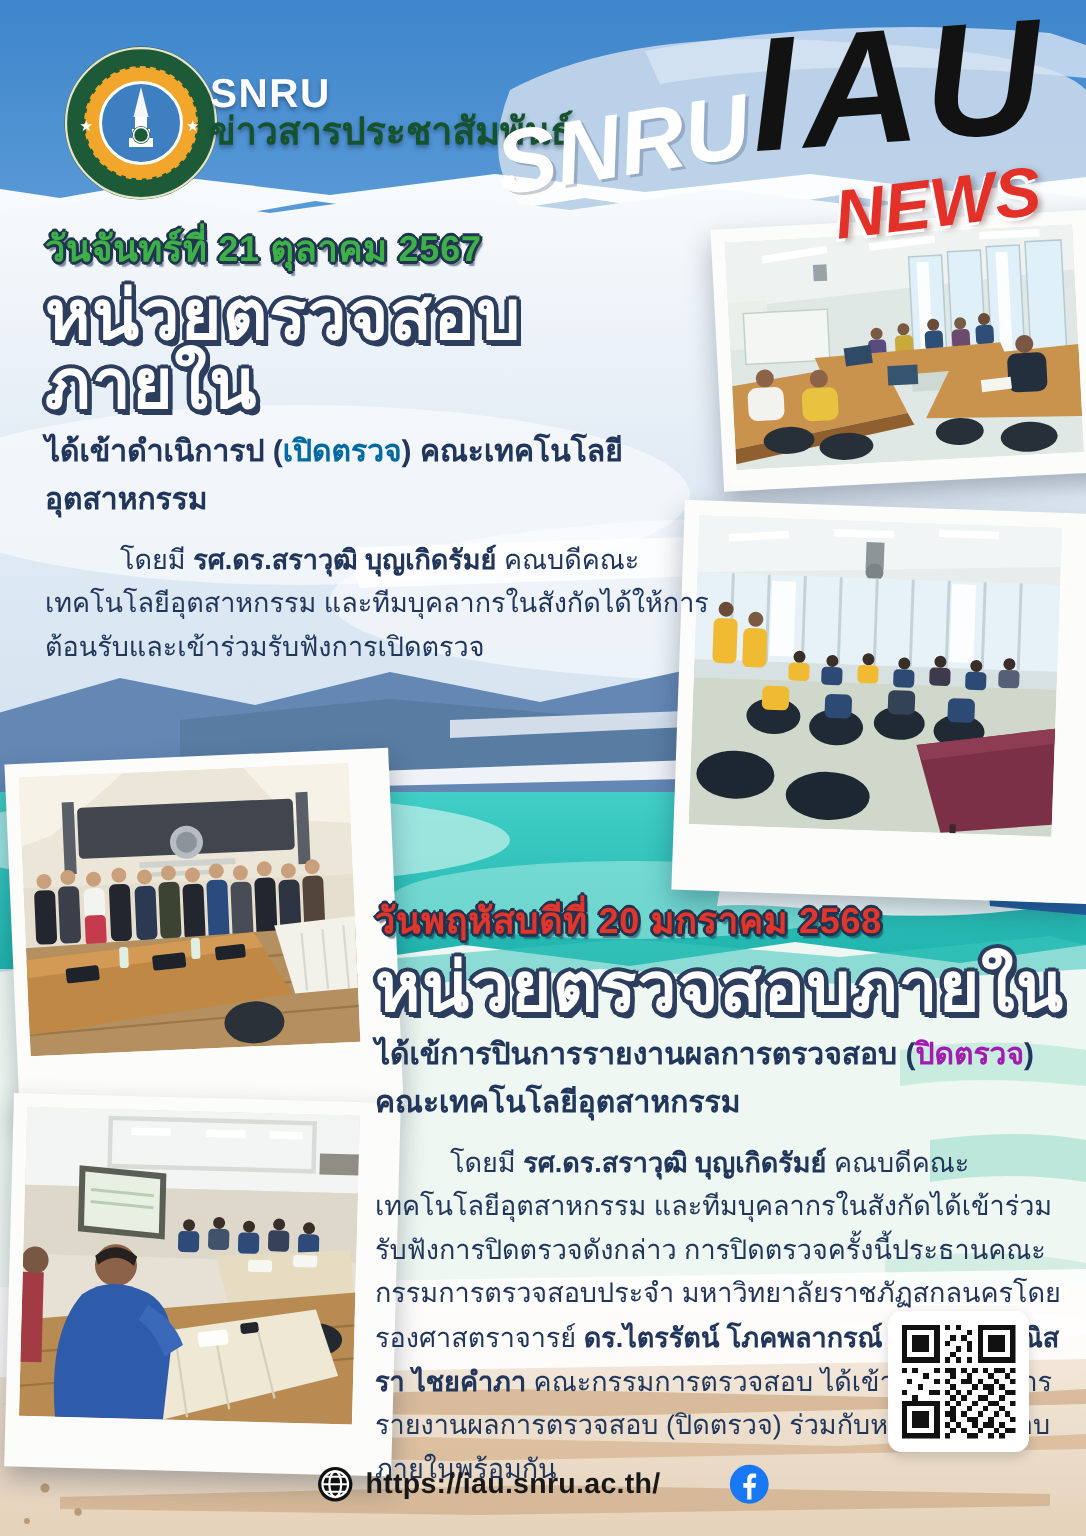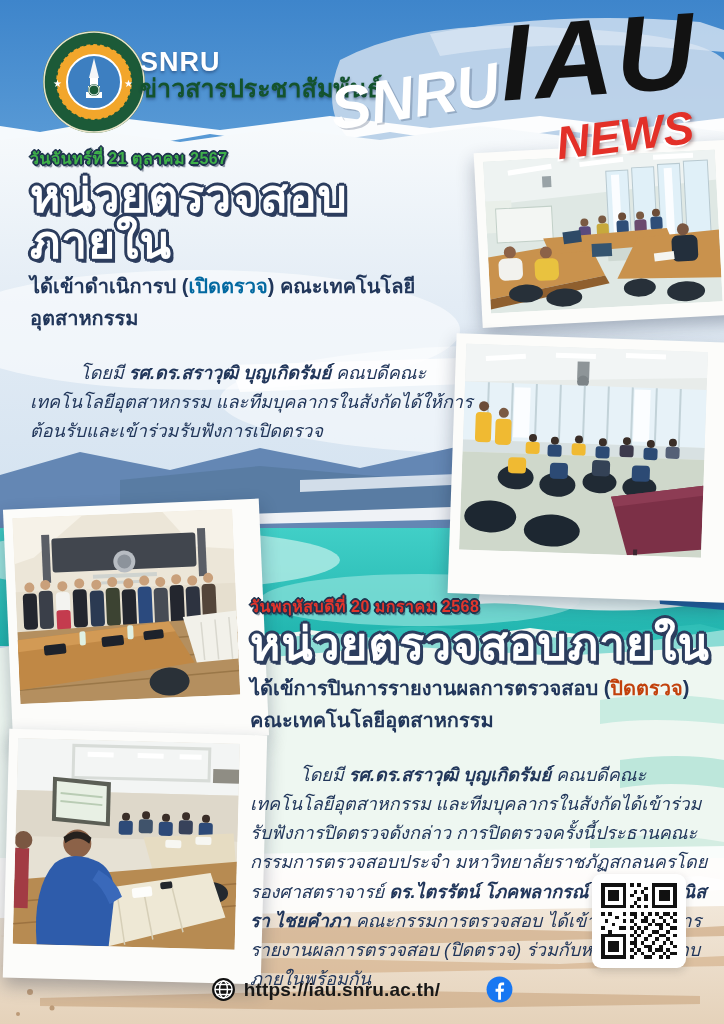--- a/index.html
+++ b/index.html
@@ -21,29 +21,29 @@
   .brand{position:absolute;z-index:4;font-weight:900;white-space:nowrap;}
   .brand-snru{left:330px;top:62px;font-size:60px;color:#fff;transform:rotate(-9deg);font-style:italic;
     text-shadow:2px 2px 0 rgba(40,60,90,.25);}
   .brand-iau{left:500px;top:-6px;font-size:108px;color:#121212;transform:rotate(-4deg);font-style:italic;letter-spacing:4px;}
   .brand-news{left:556px;top:108px;font-size:46px;color:#e33028;transform:rotate(-7deg);font-style:italic;
     text-shadow:-2px 2px 0 #fff,2px 2px 4px rgba(60,10,10,.35);}
   
   .article{position:absolute;z-index:3;}
   .article-1{left:30px;top:146px;width:448px;}
   .article-2{left:250px;top:594px;width:470px;}
-  .date-label{font-size:16px;font-weight:800;letter-spacing:.5px;
+  .date-label{font-size:24px;font-weight:800;letter-spacing:.5px;
     text-shadow:-2px 0 #20344f,2px 0 #20344f,0 -2px #20344f,0 2px #20344f,-1px -1px #20344f,1px 1px #20344f,1px -1px #20344f,-1px 1px #20344f,2px 3px 1px rgba(25,40,65,.55);}
   .accent-green{color:#3eb049;}
   .accent-red{color:#e2352c;}
   .sec-title{font-size:46px;font-weight:900;color:#fff;letter-spacing:1px;line-height:1.0;margin-top:2px;
     text-shadow:-3px 0 #2c3d5e,3px 0 #2c3d5e,0 -3px #2c3d5e,0 3px #2c3d5e,-2px -2px #2c3d5e,2px 2px #2c3d5e,2px -2px #2c3d5e,-2px 2px #2c3d5e,3px 4px 0 #2c3d5e;}
   .sec-sub{font-size:20px;font-weight:700;color:#21365a;margin-top:5px;}
   .sec-sub b{font-weight:800;}
-  .para{font-size:18px;font-weight:500;color:#21365a;line-height:1.62;margin-top:25px;text-indent:50px;font-style:italic;}
+  .para{font-size:18px;font-weight:500;color:#21365a;line-height:1.62;margin-top:11px;text-indent:50px;}
   .para b{font-weight:800;}
   
   .qr{position:absolute;left:592px;top:874px;width:94px;height:94px;background:#fff;border-radius:9px;
     box-shadow:0 3px 8px rgba(40,40,40,.18);display:flex;align-items:center;justify-content:center;z-index:3;}
   
   .footer{position:absolute;left:0;right:0;top:976px;display:flex;justify-content:center;align-items:center;gap:14px;z-index:5;}
   .footer .link-group{display:flex;align-items:center;gap:8px;}
   .footer .url{font-size:19px;font-weight:700;color:#181818;letter-spacing:.2px;}
   .footer .spacer{width:18px;}
 </style>
@@ -398,21 +398,21 @@
   <div class="article article-1">
     <div class="date-label accent-green">วันจันทร์ที่ 21 ตุลาคม 2567</div>
     <div class="sec-title">หน่วยตรวจสอบภายใน</div>
     <div class="sec-sub"><span>ได้เข้าดำเนิการป (</span><b style="color: #0369a1;">เปิดตรวจ</b><span>) คณะเทคโนโลยีอุตสาหกรรม</span></div>
     <div class="para"><span>โดยมี </span><b>รศ.ดร.สราวุฒิ บุญเกิดรัมย์</b><span> คณบดีคณะเทคโนโลยีอุตสาหกรรม และทีมบุคลากรในสังกัดได้ให้การต้อนรับและเข้าร่วมรับฟังการเปิดตรวจ</span></div>
   </div>
 
   <div class="article article-2">
     <div class="date-label accent-red">วันพฤหัสบดีที่ 20 มกราคม 2568</div>
     <div class="sec-title">หน่วยตรวจสอบภายใน</div>
-    <div class="sec-sub"><span>ได้เข้การปินการรายงานผลการตรวจสอบ (</span><b style="color: #c2410c;">ปิดตรวจ</b><span>) คณะเทคโนโลยีอุตสาหกรรม</span></div>
+    <div class="sec-sub"><span>ได้เข้การปินการรายงานผลการตรวจสอบ (</span><b style="color: #a21caf;">ปิดตรวจ</b><span>) คณะเทคโนโลยีอุตสาหกรรม</span></div>
     <div class="para"><span>โดยมี </span><b>รศ.ดร.สราวุฒิ บุญเกิดรัมย์</b><span> คณบดีคณะเทคโนโลยีอุตสาหกรรม และทีมบุคลากรในสังกัดได้เข้าร่วมรับฟังการปิดตรวจดังกล่าว การปิดตรวจครั้งนี้ประธานคณะกรรมการตรวจสอบประจำ มหาวิทยาลัยราชภัฏสกลนครโดยรองศาสตราจารย์ </span><b>ดร.ไตรรัตน์ โภคพลากรณ์</b><span> และ</span><b>นางปาณิสรา ไชยคำภา</b><span> คณะกรรมการตรวจสอบ ได้เข้าร่วมรับฟังการรายงานผลการตรวจสอบ (ปิดตรวจ) ร่วมกับหน่วยตรวจสอบภายในพร้อมกัน</span></div>
   </div>
 
   <div class="qr">
     <svg width="76" height="76" viewBox="0 0 21 21" shape-rendering="crispEdges">
       <rect width="21" height="21" fill="#ffffff"></rect>
       <g fill="#111111">
         <rect x="0" y="0" width="7" height="7"></rect>
           <rect x="14" y="0" width="7" height="7"></rect>
           <rect x="0" y="14" width="7" height="7"></rect>

